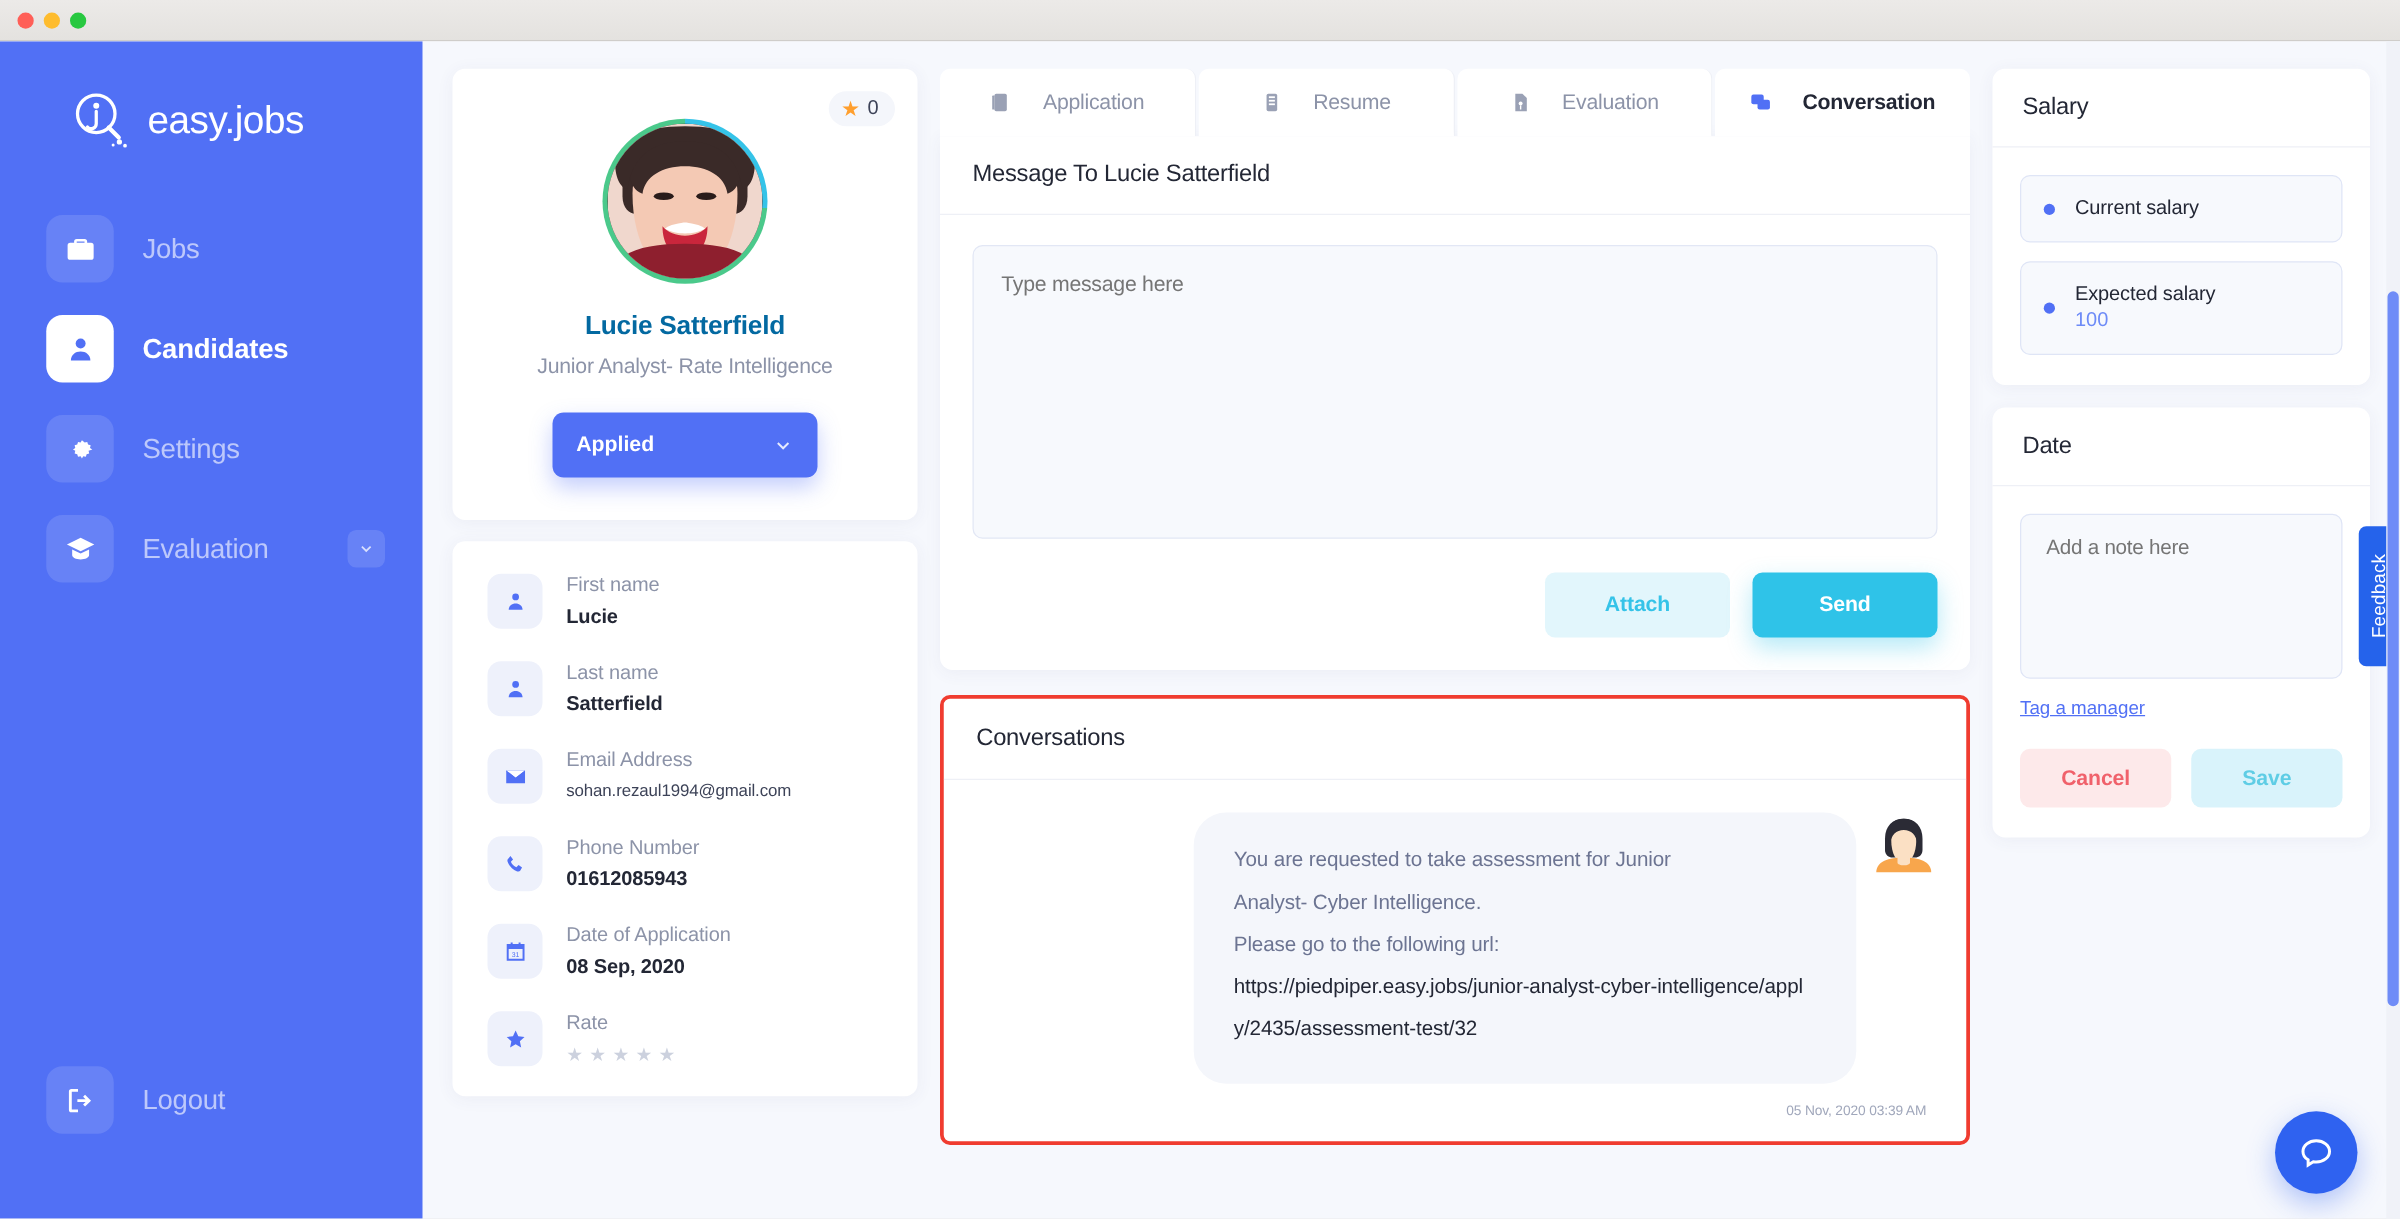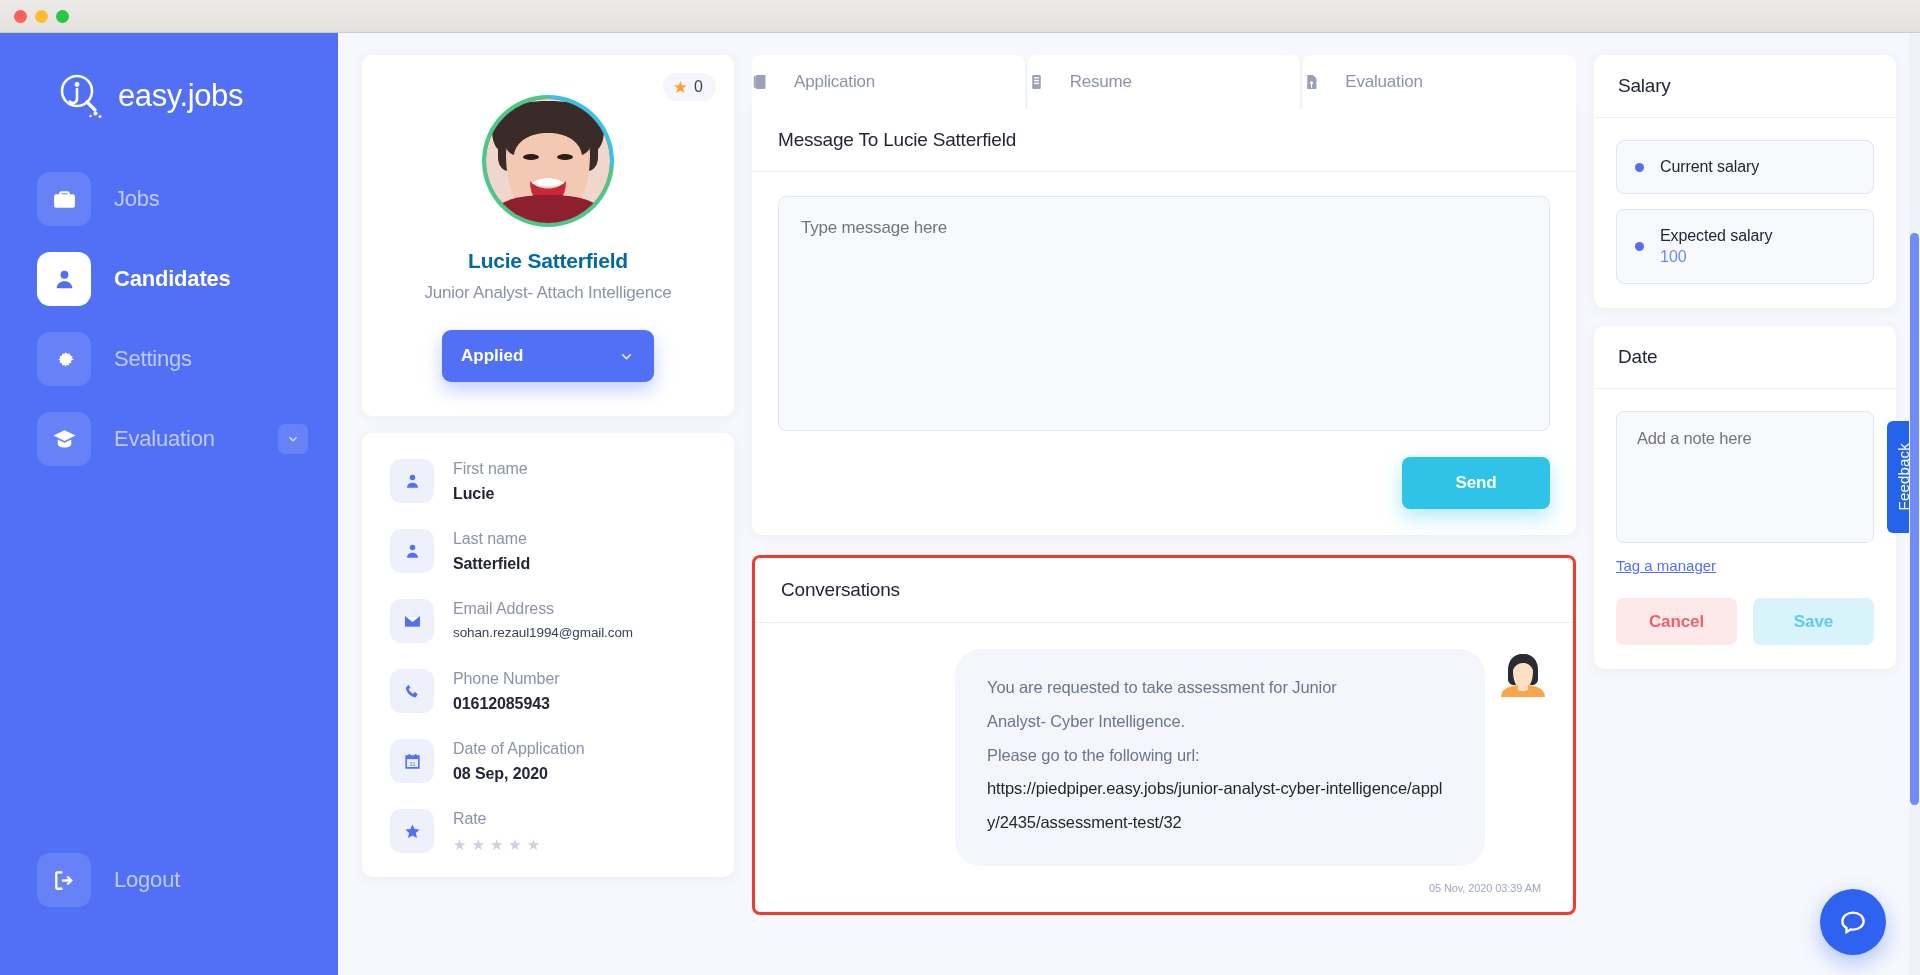--- a/index.html
+++ b/index.html
@@ -132,21 +132,21 @@
   .field-value.small { font-size: 13.5px; font-weight: 400; color: #3c4257; }
   .stars { margin-top: 9px; display: flex; gap: 5px; }
   .stars span { color: #ccd1de; font-size: 15px; line-height: 1; }
 
   
   .col-main { flex: 1 1 auto; min-width: 0; }
   .tabs { display: flex; gap: 2px; }
   .tab {
     background: #ffffff; border-radius: 8px 8px 0 0;
     height: 54px; min-width: 190px; flex: 1 1 0;
-    display: flex; align-items: center; justify-content: flex-start; gap: 25px;
+    display: flex; align-items: center; justify-content: center; gap: 25px;
     cursor: pointer; border-right: 1px solid #eef0f6;
     font-size: 17px; color: #8c93a8; letter-spacing: -0.2px;
   }
   .tab:last-child { border-right: none; }
   .tab.active { color: #232735; font-weight: 700; }
   .tab svg { width: 17px; height: 18px; display:block; }
   .tab .ic { fill: #9aa1b5; }
   .tab.active .ic { fill: #5170f5; }
 
   .msg-card { margin-top: 0; border-radius: 0 0 10px 10px; }
@@ -354,21 +354,21 @@
                 <ellipse cx="45" cy="58" rx="8" ry="3" fill="#2a1c1a"></ellipse>
                 <ellipse cx="79" cy="58" rx="8" ry="3" fill="#2a1c1a"></ellipse>
                 <path d="M44 82c8 10 28 10 36 0 0 16-8 24-18 24s-18-8-18-24z" fill="#c9263c"></path>
                 <path d="M46 84c8 5 24 5 32 0-2-3-14-5-16-5s-14 2-16 5z" fill="#fff"></path>
                 <path d="M4 124c0-22 26-28 58-28s58 6 58 28z" fill="#8e1f2e"></path>
                 <path d="M6 30C6 12 28 2 62 2s56 10 56 28c0 16-6 22-10 22C104 26 88 14 62 14S20 26 16 52C12 52 6 46 6 30z" fill="#3a2a28"></path>
               </svg>
             </div>
           </div>
           <div class="cand-name">Lucie Satterfield</div>
-          <div class="cand-role">Junior Analyst- Attach Intelligence</div>
+          <div class="cand-role">Junior Analyst- Rate Intelligence</div>
           <div class="status-select">
             <span class="lbl">Applied</span>
             <svg viewBox="0 0 24 24">
                 <polyline points="6,9 12,15 18,9"></polyline>
               </svg>
           </div>
         </div>
 
         <div class="card fields-card">
           <div class="field">
@@ -483,27 +483,37 @@
           <div class="tab">
             <svg viewBox="0 0 24 24">
                 <g class="ic">
                   <path d="M6 2h8l5 5v15H6z"></path>
                   <circle cx="12" cy="13" r="2.2" fill="#fff"></circle>
                   <path d="M11.2 15h1.6v5h-1.6z" fill="#fff"></path>
                 </g>
               </svg>
             <span>Evaluation</span>
           </div>
+          <div class="tab active">
+            <svg viewBox="0 0 24 24">
+                <g class="ic">
+                  <rect x="1.5" y="3" width="14" height="11" rx="2.4"></rect>
+                  <rect x="8.5" y="9" width="14" height="11" rx="2.4"></rect>
+                </g>
+              </svg>
+            <span>Conversation</span>
+          </div>
         </div>
 
         <div class="card msg-card">
           <div class="msg-head">Message To Lucie Satterfield</div>
           <div class="msg-body">
             <textarea class="msg-input" placeholder="Type message here" style=""></textarea>
             <div class="msg-actions">
+              <button class="btn btn-attach">Attach</button>
               <button class="btn btn-send">Send</button>
             </div>
           </div>
         </div>
 
         <div class="conv-card">
           <div class="conv-head">Conversations</div>
           <div class="conv-body">
             <div class="conv-row">
               <div class="bubble">

